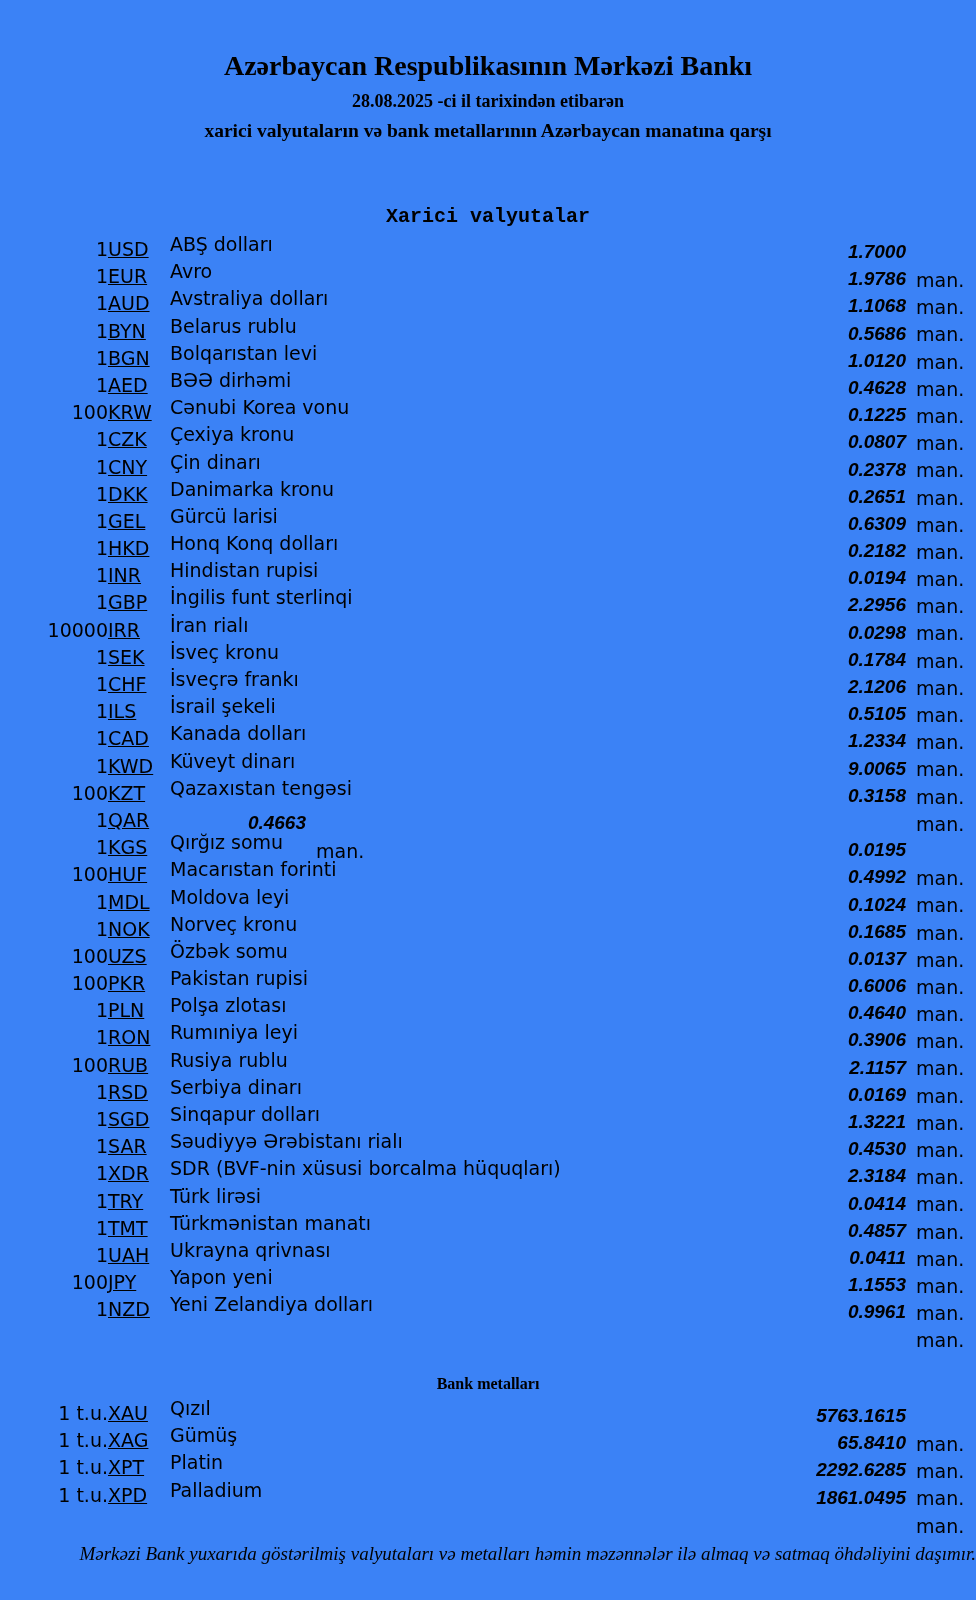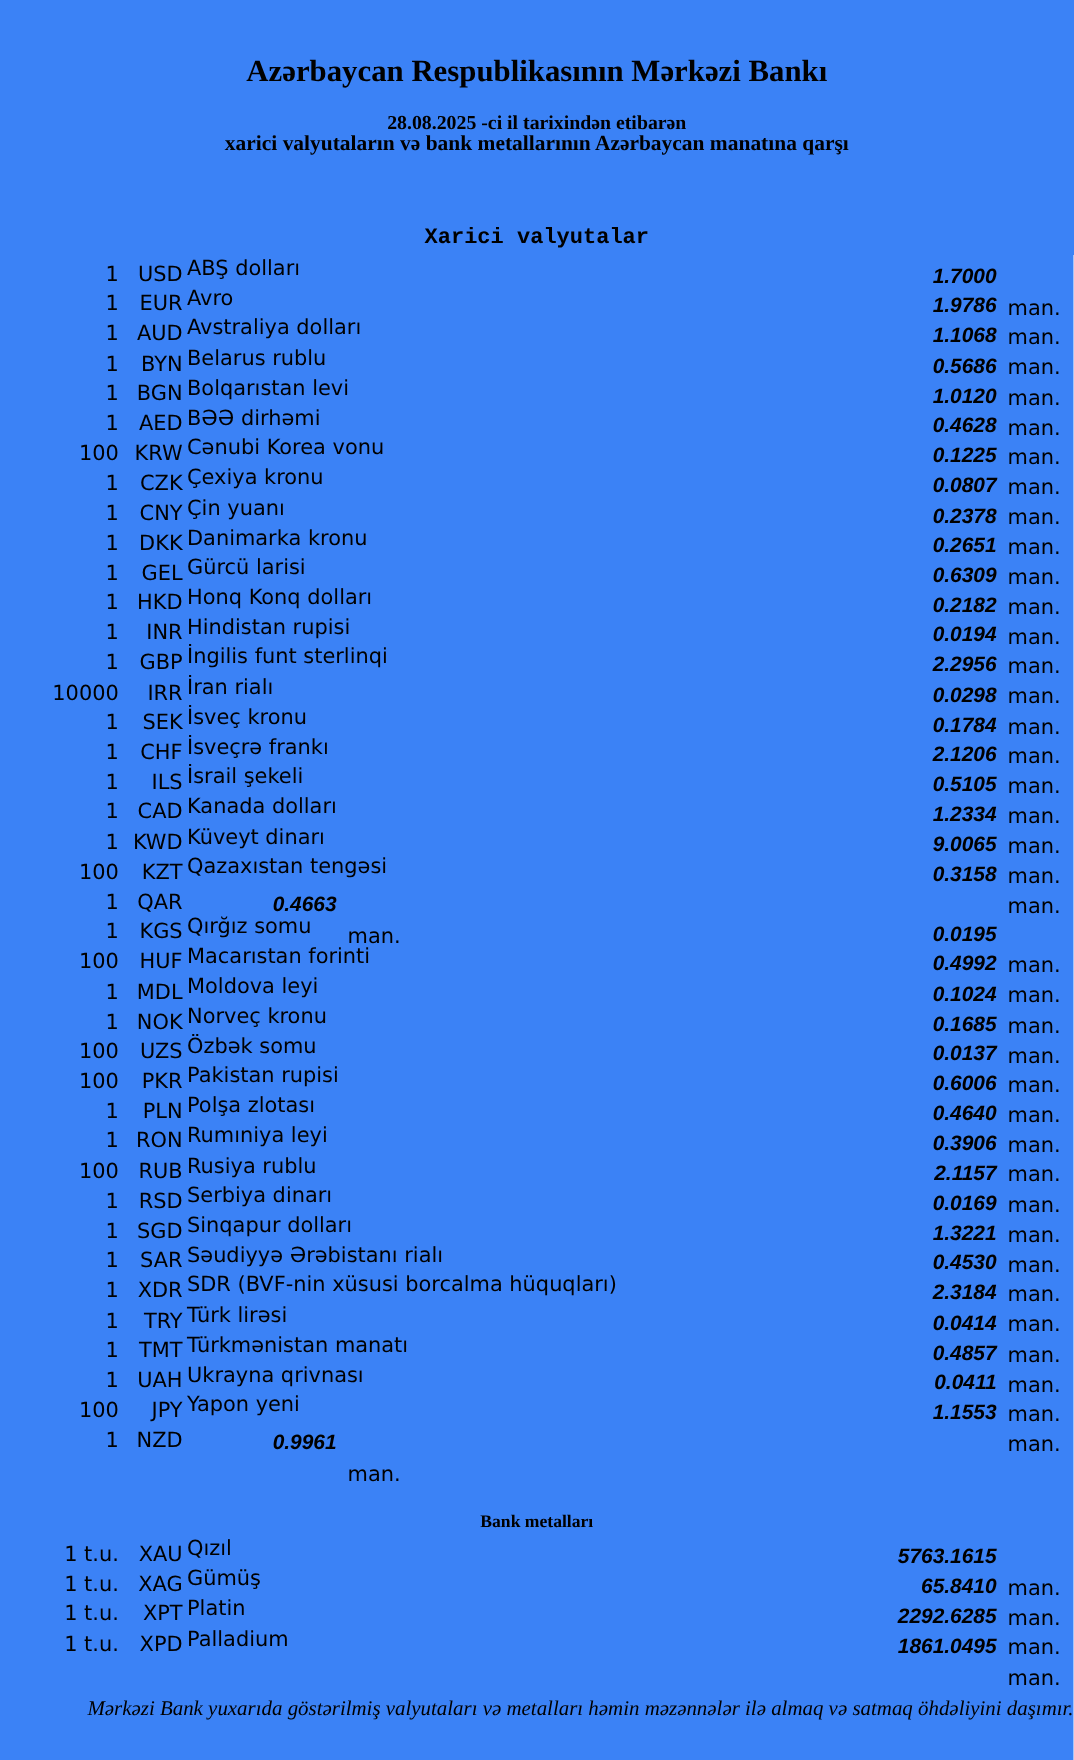--- a/index.html
+++ b/index.html
@@ -8,30 +8,30 @@
     width:976px;height:1600px;
     background:#3b82f6;color:#000000;
     font-family:"DejaVu Sans",sans-serif;
     overflow:hidden;
   }
   .hdr{
     position:absolute;left:0;width:976px;text-align:center;
     font-family:"Liberation Serif",serif;font-weight:bold;white-space:nowrap;
   }
   .title{top:50px;font-size:28px;}
-  .dateline{top:91px;font-size:18px;margin-top:10px;}
+  .dateline{top:91px;font-size:18px;}
   .subtitle{top:120px;font-size:19.5px;}
   .sec1{top:205px;font-size:20px;font-family:Liberation Mono, monospace;}
   .sec2{top:1375px;font-size:16px;}
   .rows{position:absolute;left:0;width:976px;}
   #currency-rows{top:236px;}
   #metal-rows{top:1400px;}
   .row{display:flex;height:27.2px;line-height:27.2px;font-size:19px;white-space:nowrap;}
   .c-qty{width:108px;text-align:right;}
-  .c-code{width:58px;margin-left:0;text-align:right;}
+  .c-code{width:58px;margin-left:0;text-align:left;text-decoration:underline;}
   .c-name{flex:1;margin-left:4px;position:relative;top:-5px;text-align:left;}
   .c-rate{
     width:140px;text-align:right;position:relative;top:2px;
     font-family:Liberation Sans, sans-serif;font-weight:bold;font-style:italic;
   }
   .c-man{width:60px;margin-left:10px;text-align:left;margin-top:31px;}
   .footer{
     position:absolute;top:1543px;left:0;width:976px;text-align:right;
     font-family:"Liberation Serif",serif;font-style:italic;font-size:19px;white-space:nowrap;
   }
@@ -99,21 +99,21 @@
       <div class="row">
         <span class="c-qty">1</span>
         <span class="c-code">CZK</span>
         <span class="c-name">Çexiya kronu</span>
         <span class="c-rate">0.0807</span>
         <span class="c-man">man.</span>
       </div>
       <div class="row">
         <span class="c-qty">1</span>
         <span class="c-code">CNY</span>
-        <span class="c-name">Çin yuanı</span>
+        <span class="c-name">Çin dinarı</span>
         <span class="c-rate">0.2378</span>
         <span class="c-man">man.</span>
       </div>
       <div class="row">
         <span class="c-qty">1</span>
         <span class="c-code">DKK</span>
         <span class="c-name">Danimarka kronu</span>
         <span class="c-rate">0.2651</span>
         <span class="c-man">man.</span>
       </div>
@@ -315,20 +315,21 @@
       <div class="row">
         <span class="c-qty">100</span>
         <span class="c-code">JPY</span>
         <span class="c-name">Yapon yeni</span>
         <span class="c-rate">1.1553</span>
         <span class="c-man">man.</span>
       </div>
       <div class="row">
         <span class="c-qty">1</span>
         <span class="c-code">NZD</span>
+        <span class="c-name">Yeni Zelandiya dolları</span>
         <span class="c-rate">0.9961</span>
         <span class="c-man">man.</span>
       </div>
     </div>
 
   <div class="hdr sec2">Bank metalları</div>
   <div class="rows" id="metal-rows">
       <div class="row">
         <span class="c-qty">1 t.u.</span>
         <span class="c-code">XAU</span>

